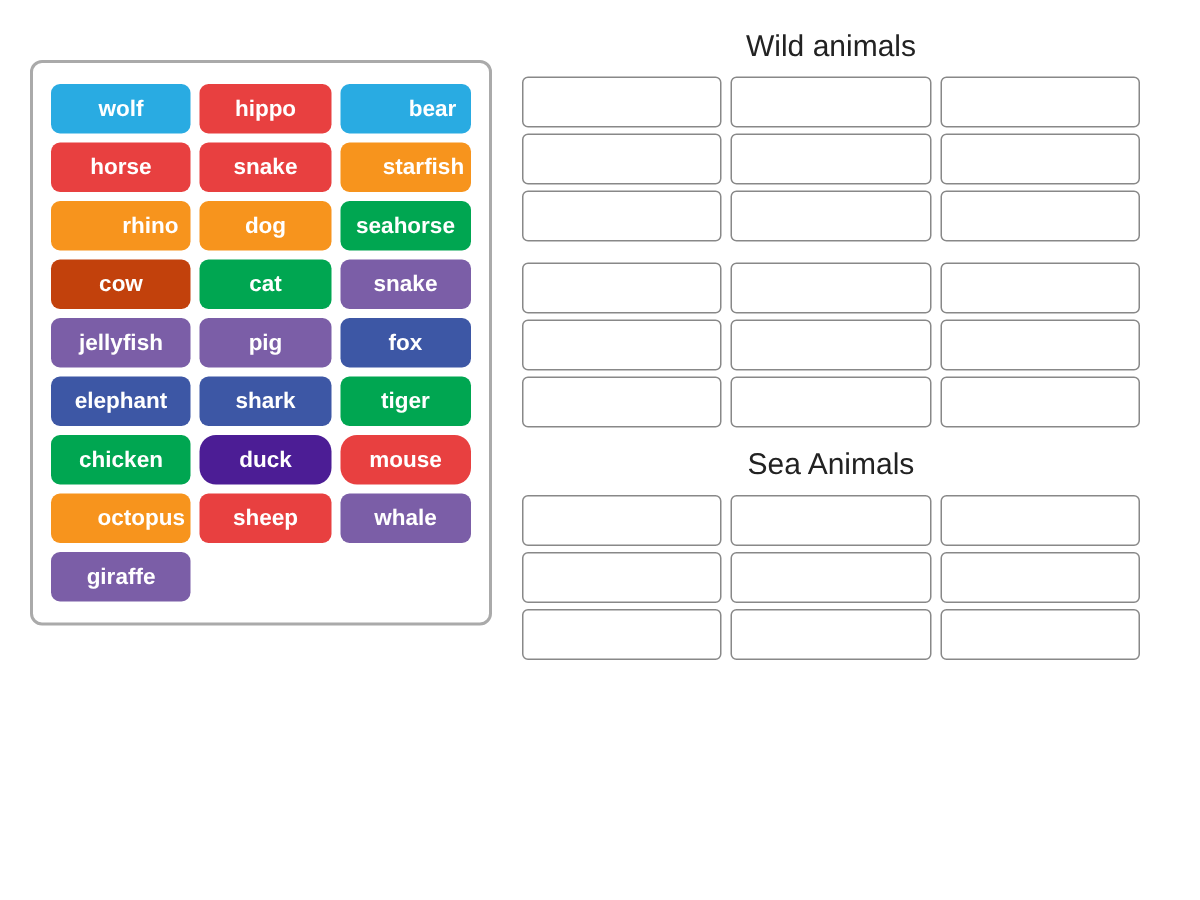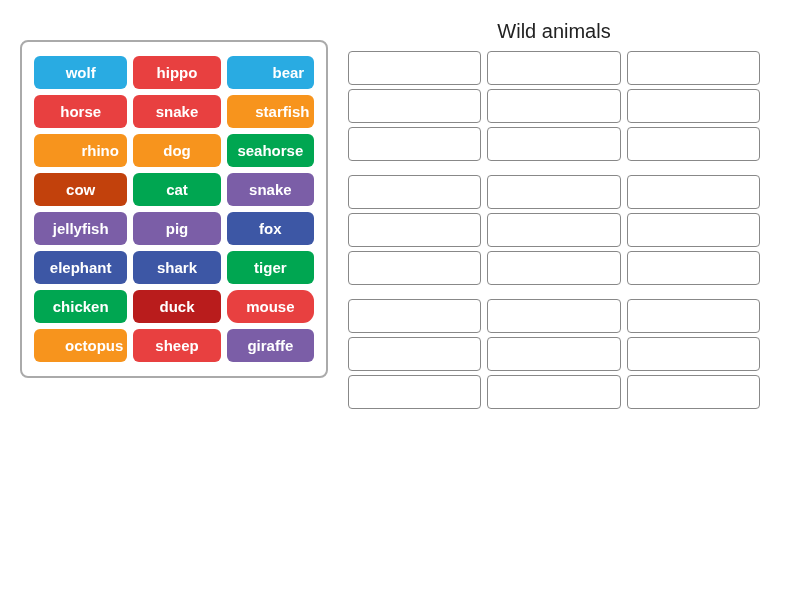--- a/index.html
+++ b/index.html
@@ -93,24 +93,25 @@
       <div class="animal-tag" style="background-color: #c2410c;">cow</div>
       <div class="animal-tag" style="background-color: rgb(0, 166, 81);">cat</div>
       <div class="animal-tag" style="background-color: rgb(123, 94, 167);">snake</div>
       <div class="animal-tag" style="background-color: rgb(123, 94, 167);">jellyfish</div>
       <div class="animal-tag" style="background-color: rgb(123, 94, 167);">pig</div>
       <div class="animal-tag" style="background-color: rgb(61, 87, 165);">fox</div>
       <div class="animal-tag" style="background-color: rgb(61, 87, 165);">elephant</div>
       <div class="animal-tag" style="background-color: rgb(61, 87, 165);">shark</div>
       <div class="animal-tag" style="background-color: rgb(0, 166, 81);">tiger</div>
       <div class="animal-tag" style="background-color: rgb(0, 166, 81);">chicken</div>
-      <div class="animal-tag" style="background-color: #b91c1c;">duck</div>
+      <div class="animal-tag" style="background-color: #4c1d95; border-radius: 11px;">duck</div>
       <div class="animal-tag" style="background-color: rgb(232, 64, 64); border-radius: 11px;">mouse</div>
       <div class="animal-tag" style="background-color: rgb(247, 148, 29); padding-left: 31px;">octopus</div>
       <div class="animal-tag" style="background-color: rgb(232, 64, 64);">sheep</div>
+      <div class="animal-tag" style="background-color: rgb(123, 94, 167);">whale</div>
       <div class="animal-tag" style="background-color: rgb(123, 94, 167);">giraffe</div>
     </div>
 </div>
 
 <div class="right-panel" id="right-panel">
     <div class="category-section">
       <div class="category-title">Wild animals</div>
       <div class="drop-grid">
         <div class="drop-cell"></div>
         <div class="drop-cell"></div>
@@ -138,20 +139,21 @@
         <div class="drop-cell"></div>
         <div class="drop-cell"></div>
       </div>
       <div class="drop-grid">
         <div class="drop-cell"></div>
         <div class="drop-cell"></div>
         <div class="drop-cell"></div>
       </div>
     </div>
     <div class="category-section">
+      <div class="category-title">Sea Animals</div>
       <div class="drop-grid">
         <div class="drop-cell"></div>
         <div class="drop-cell"></div>
         <div class="drop-cell"></div>
       </div>
       <div class="drop-grid">
         <div class="drop-cell"></div>
         <div class="drop-cell"></div>
         <div class="drop-cell"></div>
       </div>

